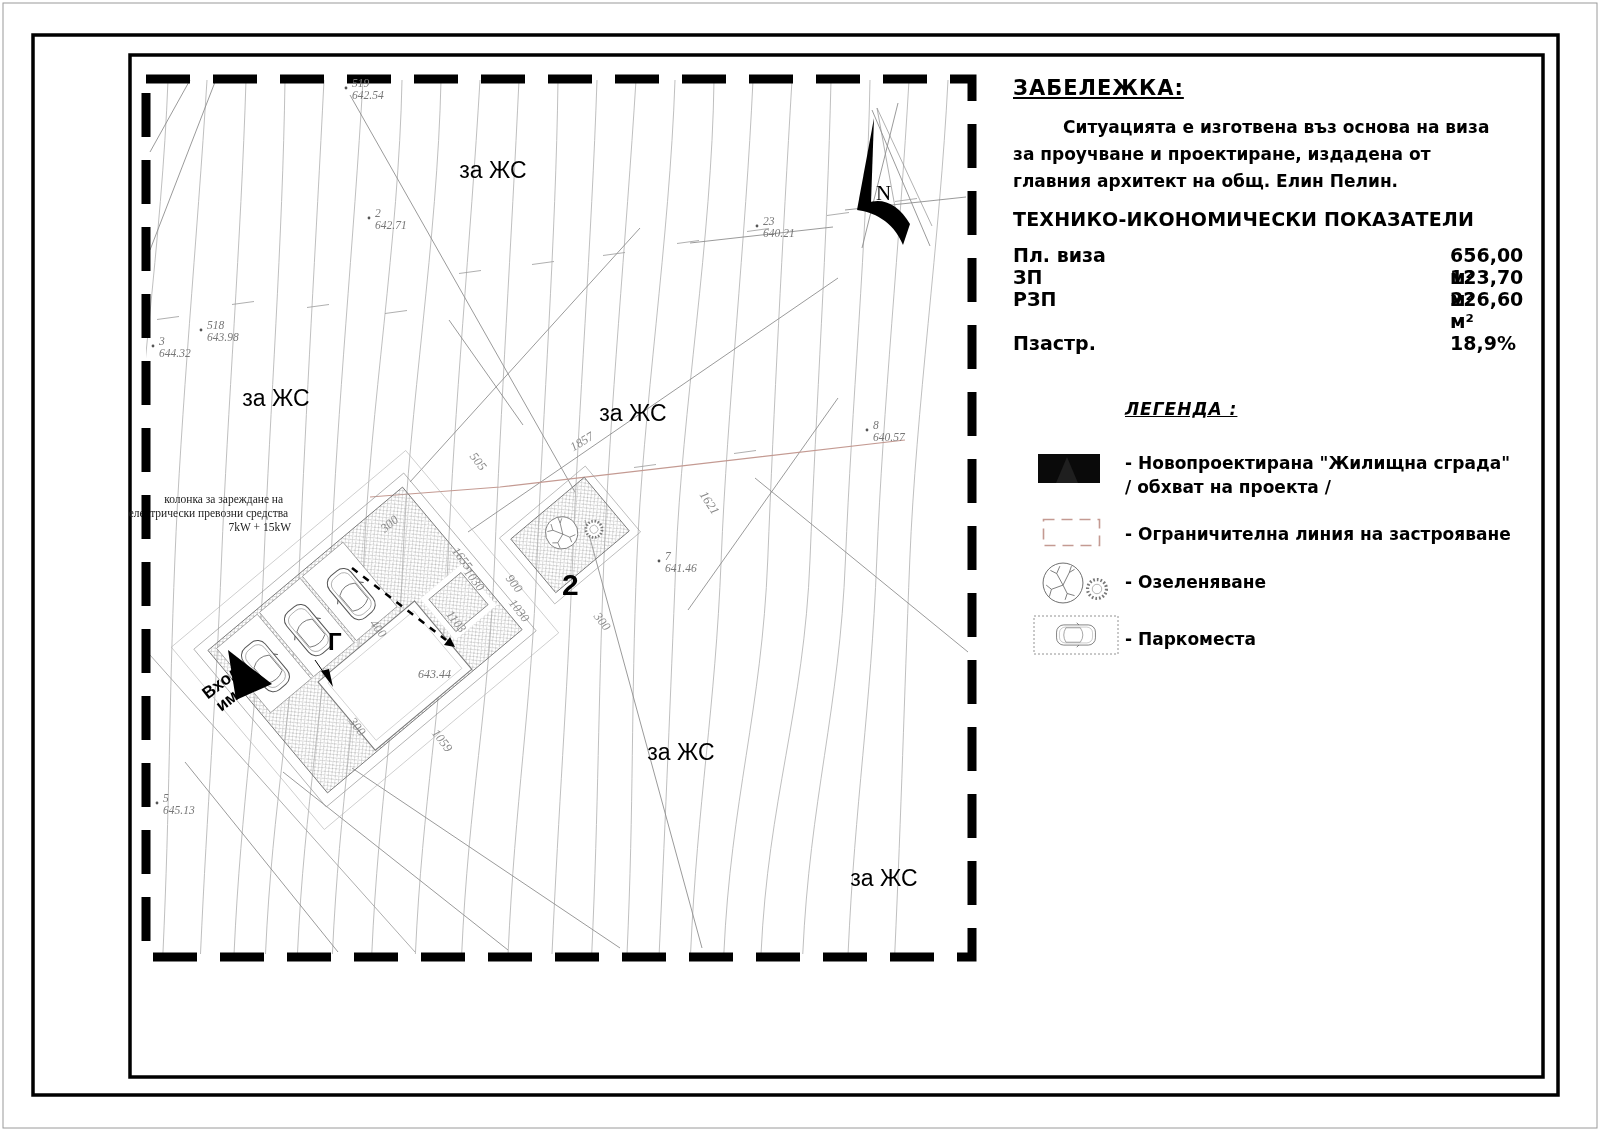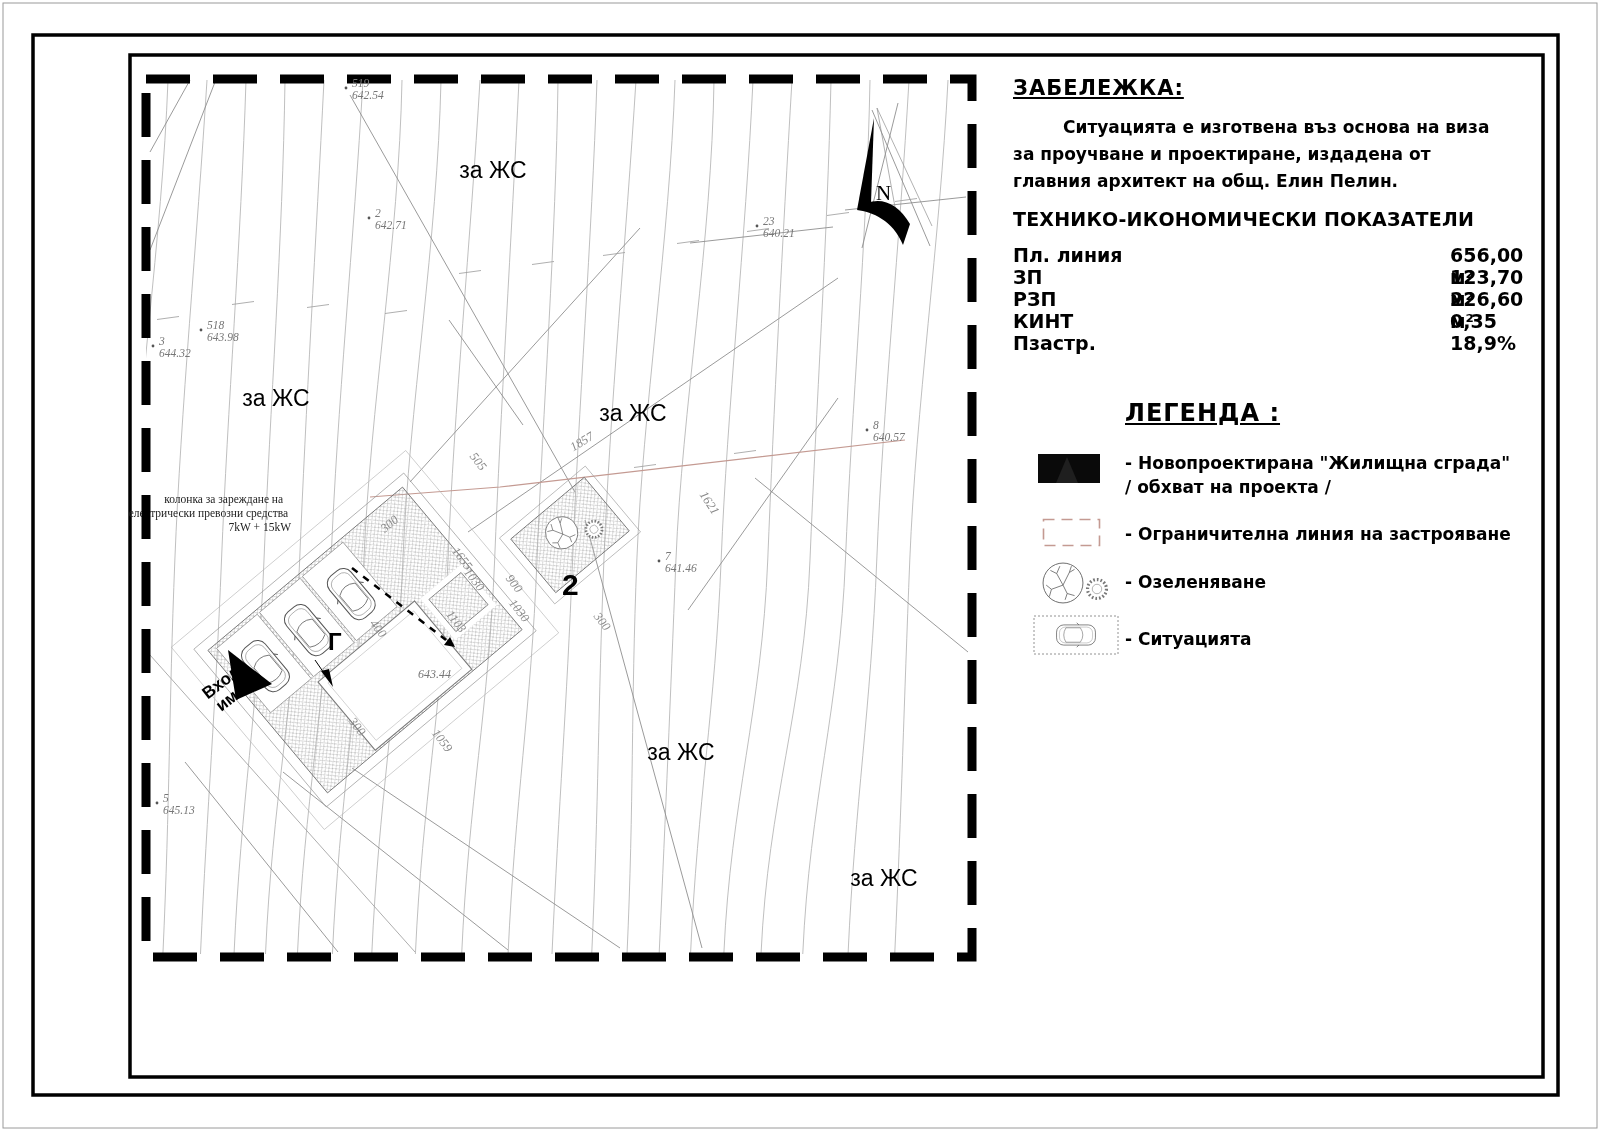--- a/index.html
+++ b/index.html
@@ -10,21 +10,21 @@
   .panel *{position:absolute;}
   .note-heading{left:8px;top:76px;font-size:21px;font-weight:bold;
                 text-decoration:underline;letter-spacing:1px;}
   .note-body{left:8px;top:114px;width:490px;font-size:17px;font-weight:bold;
              line-height:27px;text-indent:50px;margin:0;}
   .ind-heading{left:8px;top:208px;font-size:19px;font-weight:bold;letter-spacing:.2px;}
   .ind-rows{left:8px;top:244px;width:500px;height:140px;}
   .ind-row{position:absolute;left:0;width:500px;height:22px;font-size:19px;font-weight:bold;}
   .ind-row .lbl{position:absolute;left:0;}
   .ind-row .val{position:absolute;left:437px;}
-  .legend-heading{left:120px;top:399px;font-size:24px;font-weight:bold;
+  .legend-heading{left:120px;top:399px;font-size:17px;font-weight:bold;font-style:italic;
                   text-decoration:underline;letter-spacing:1px;}
   .leg-text{left:120px;font-size:17px;font-weight:bold;line-height:24px;white-space:pre-line;}
   .leg-swatch{display:block;}
 </style>
 </head>
 <body>
 
 <div class="page">
 
 <svg id="plan" width="1600" height="1131" viewBox="0 0 1600 1131">
@@ -215,35 +215,31 @@
       </g>
 </svg>
 
 <div class="panel">
   <div class="note-heading">ЗАБЕЛЕЖКА:</div>
   <p class="note-body">Ситуацията е изготвена въз основа на виза за проучване и проектиране, издадена от главния архитект на общ. Елин Пелин.</p>
 
   <div class="ind-heading">ТЕХНИКО-ИКОНОМИЧЕСКИ ПОКАЗАТЕЛИ</div>
   <div class="ind-rows">
     <div class="ind-row" style="top:0px">
-          <span class="lbl">Пл. линия</span>
+          <span class="lbl">Пл. виза</span>
           <span class="val">656,00 м²</span>
         </div>
     <div class="ind-row" style="top:22px">
           <span class="lbl">ЗП</span>
           <span class="val">123,70 м²</span>
         </div>
     <div class="ind-row" style="top:44px">
           <span class="lbl">РЗП</span>
           <span class="val">226,60 м²</span>
         </div>
-    <div class="ind-row" style="top:66px">
-          <span class="lbl">КИНТ</span>
-          <span class="val">0,35</span>
-        </div>
     <div class="ind-row" style="top:88px">
           <span class="lbl">Пзастр.</span>
           <span class="val">18,9%</span>
         </div>
   </div>
 
   <div class="legend-heading">ЛЕГЕНДА :</div>
 
   <svg class="leg-swatch" style="left:33px;top:454px" width="62" height="30">
     <rect x="0" y="0" width="62" height="29" fill="#0a0a0a"></rect>
@@ -260,15 +256,15 @@
   <svg class="leg-swatch" style="left:30px;top:556px" width="84" height="56" viewBox="0 0 84 56">
     <use href="#tree-proto" transform="translate(28,27) scale(1.05)"></use>
     <use href="#pine-proto" transform="translate(62,33) scale(1.05)"></use>
   </svg>
   <div class="leg-text" style="top:570px">- Озеленяване</div>
 
   <svg class="leg-swatch" style="left:28px;top:614px" width="88" height="42" viewBox="0 0 88 42">
     <rect x="1" y="2" width="84" height="38" fill="none" stroke="#777" stroke-width="0.8" stroke-dasharray="2 2"></rect>
     <use href="#car-proto" transform="translate(43,21) rotate(90) scale(0.72)"></use>
   </svg>
-  <div class="leg-text" style="top:627px">- Ситуацията</div>
+  <div class="leg-text" style="top:627px">- Паркоместа</div>
 </div>
 </div>
 
 </body></html>

